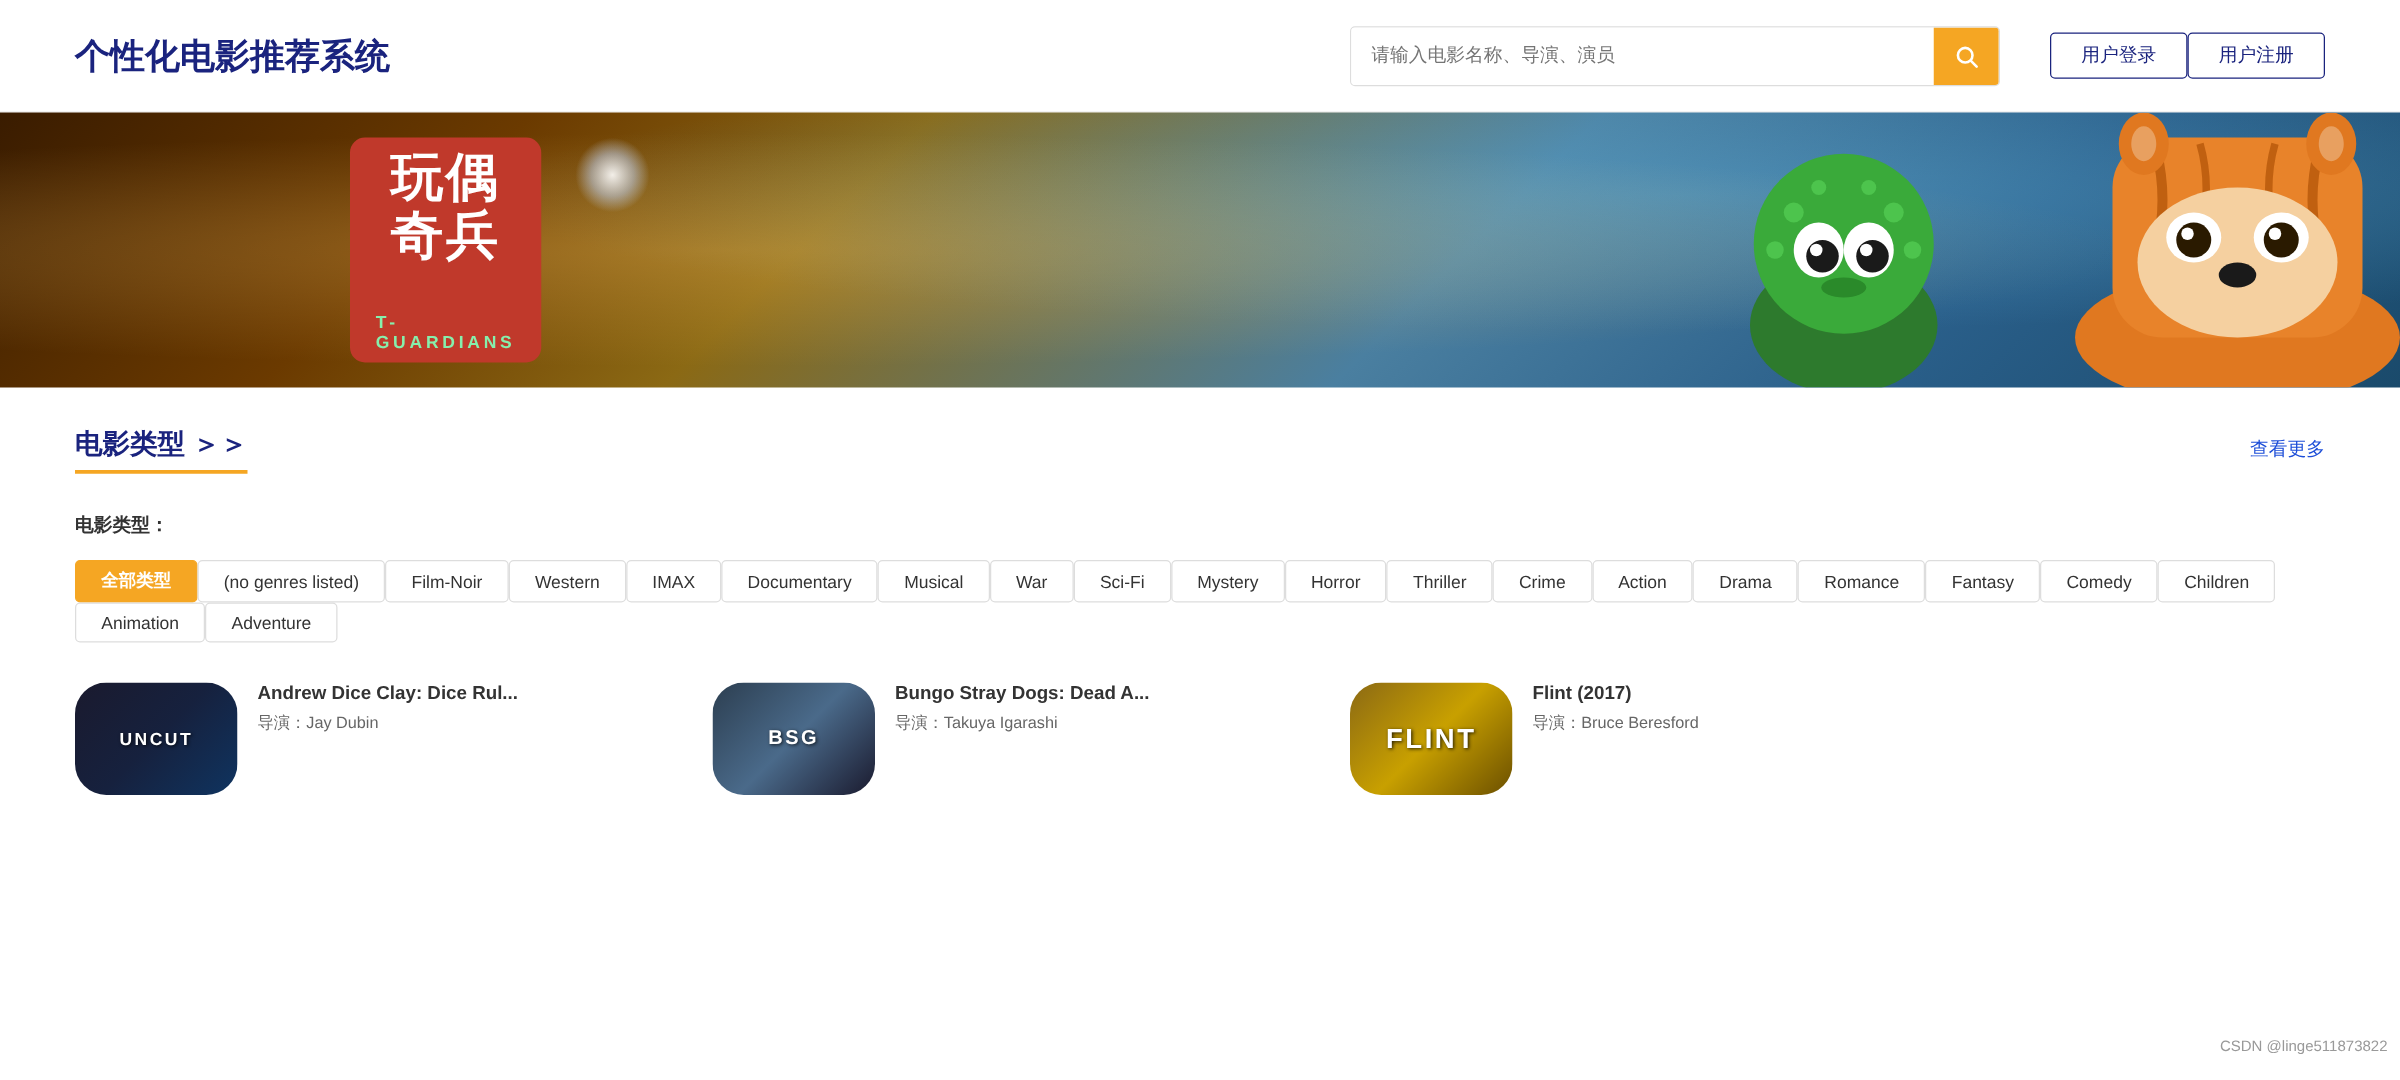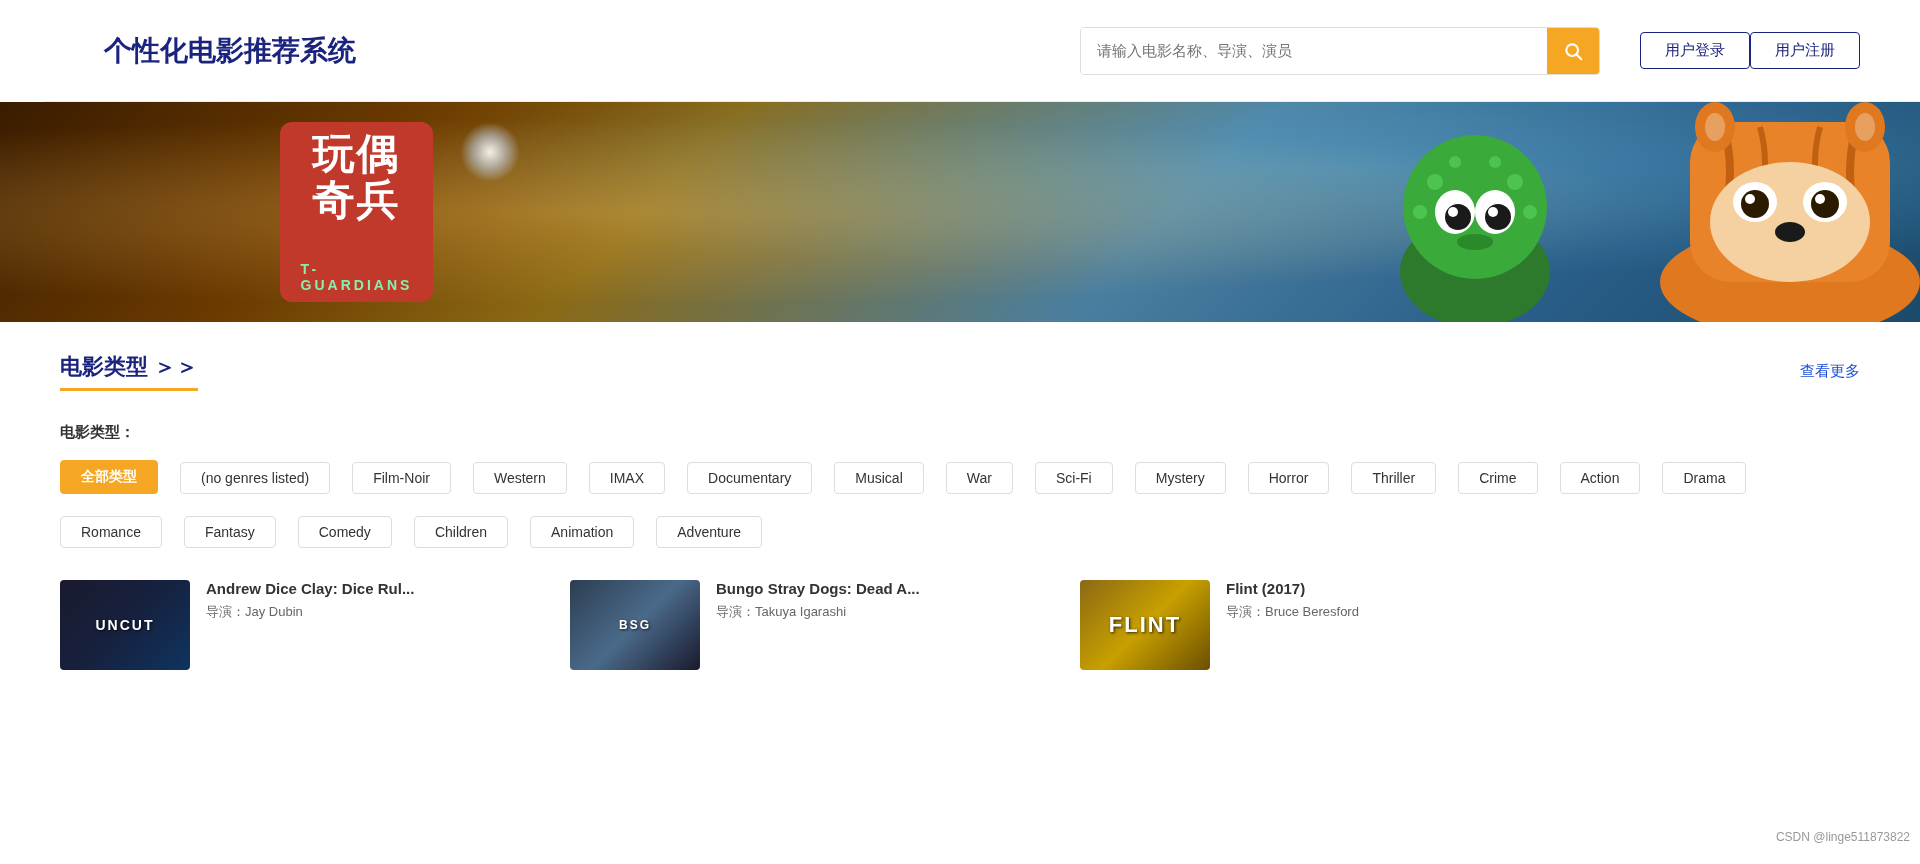--- a/index.html
+++ b/index.html
@@ -3,24 +3,23 @@
   <meta charset="utf-8">
   <style>
     * { margin: 0; padding: 0; box-sizing: border-box; }
     body { font-family: 'Microsoft YaHei', Arial, sans-serif; background: #fff; color: #333; }
 
     
     .header {
       display: flex;
       align-items: center;
       padding: 0 60px;
-      height: 102px;
+      height: 90px;
       background: #fff;
       border-bottom: 1px solid #eee;
-      margin-left: 44px;
     }
     .logo {
       font-size: 28px;
       font-weight: bold;
       color: #1a237e;
       margin-right: auto;
       white-space: nowrap;
     }
     .search-bar {
       display: flex;
@@ -169,22 +168,21 @@
       font-size: 15px;
       color: #333;
       font-weight: bold;
       padding: 8px 0;
       margin-right: 4px;
       white-space: nowrap;
     }
     .genre-tags {
       display: flex;
       flex-wrap: wrap;
-      gap: 22px;
-      align-items: flex-end;
+      gap: 0;
     }
     .genre-tag {
       padding: 7px 20px;
       border: 1px solid #ddd;
       border-radius: 4px;
       font-size: 14px;
       cursor: pointer;
       background: #fff;
       color: #333;
       white-space: nowrap;
@@ -218,20 +216,21 @@
     .poster-placeholder {
       width: 100%;
       height: 100%;
       display: flex;
       align-items: center;
       justify-content: center;
       font-size: 11px;
       color: #fff;
       font-weight: bold;
       text-align: center;
+      border-radius: 25px;
     }
     .poster-1 { background: linear-gradient(135deg, #1a1a2e, #16213e, #0f3460); }
     .poster-2 { background: linear-gradient(135deg, #2c3e50, #4a6a8a, #1a1a2e); }
     .poster-3 { background: linear-gradient(135deg, #8B6914, #c8a000, #6b4f00); }
     .movie-info { flex: 1; }
     .movie-title {
       font-size: 15px;
       font-weight: bold;
       color: #333;
       margin-bottom: 6px;
@@ -379,21 +378,21 @@
         </div>
       </div>
       <div class="movie-info">
         <div class="movie-title">Andrew Dice Clay: Dice Rul...</div>
         <div class="movie-director">导演：Jay Dubin</div>
       </div>
     </div>
       <div class="movie-card">
       <div class="movie-poster">
         <div class="poster-placeholder poster-2">
-          <span style="font-size:12px;letter-spacing:2px;text-shadow:1px 1px 3px rgba(0,0,0,0.8);">BSG</span>
+          <span style="font-size:16px;letter-spacing:2px;text-shadow:1px 1px 3px rgba(0,0,0,0.8);">BSG</span>
         </div>
       </div>
       <div class="movie-info">
         <div class="movie-title">Bungo Stray Dogs: Dead A...</div>
         <div class="movie-director">导演：Takuya Igarashi</div>
       </div>
     </div>
       <div class="movie-card">
       <div class="movie-poster">
         <div class="poster-placeholder poster-3">

